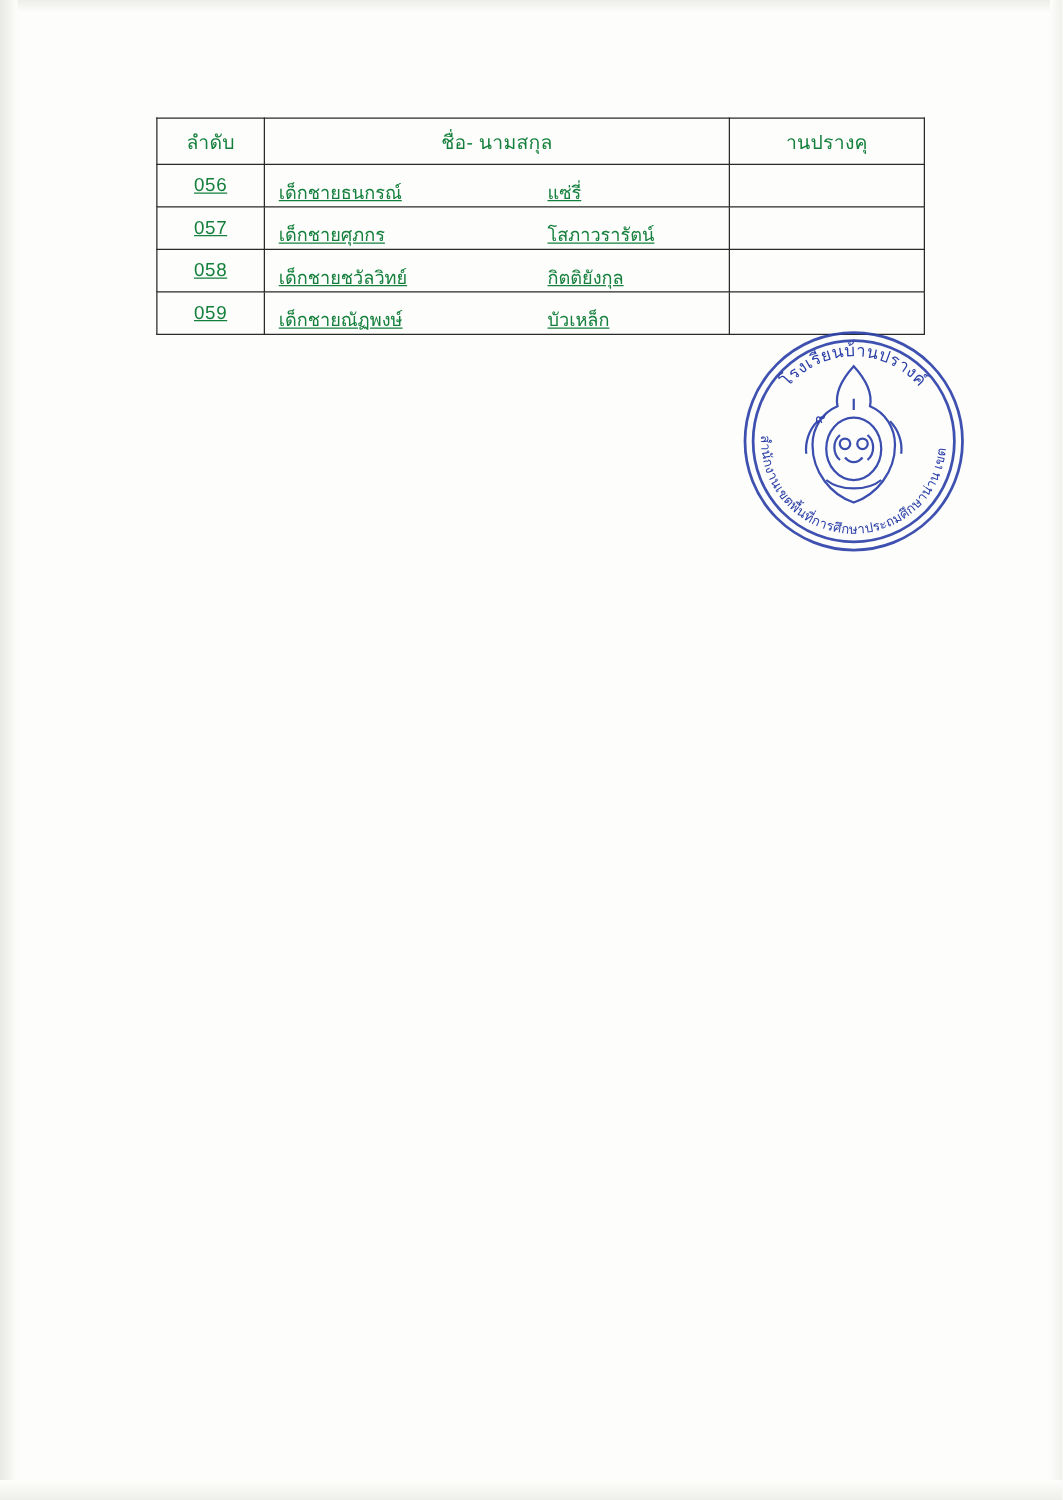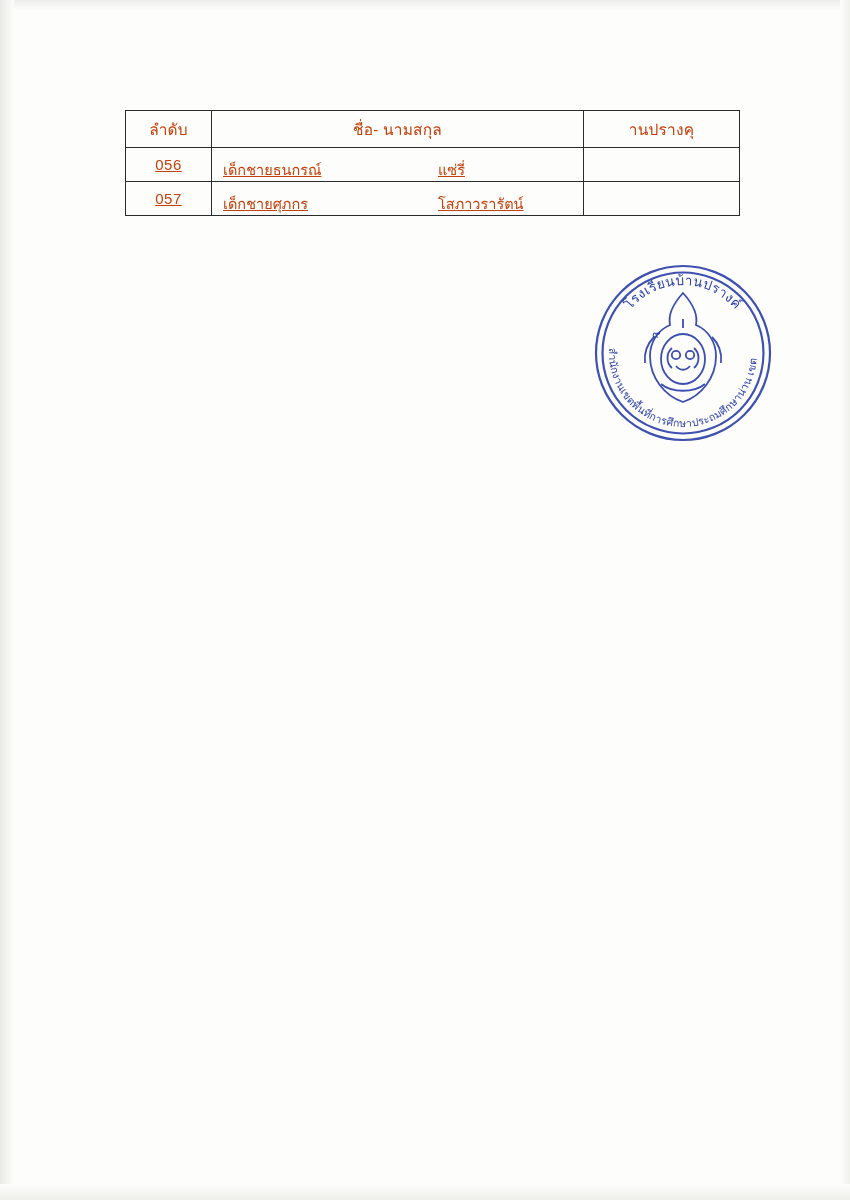--- a/index.html
+++ b/index.html
@@ -44,25 +44,25 @@
     position: absolute;
     right: 0; top: 0; bottom: 0;
     width: 10px;
     background: linear-gradient(to left, #efefec, #fdfdfb);
   }
 
   
   .doc-table {
     position: absolute;
     left: 125px;
-    top: 110px;
+    top: 94px;
     width: 614px;
     border-collapse: collapse;
     table-layout: fixed;
-    color: #c2410c;
+    color: #15803d;
   }
   .doc-table td, .doc-table th {
     border: 1px solid #2a2a2a;
     padding: 0;
     vertical-align: middle;
     font-weight: normal;
   }
 
   .col-no    { width: 86px; }
   .col-name  { width: 372px; }
@@ -153,20 +153,40 @@
           </div>
         </td>
         <td class="row-cell cell-note"></td>
       </tr>
       <tr>
         <td class="row-cell cell-no">057</td>
         <td class="row-cell">
           <div class="name-wrap">
             <span class="first-name">เด็กชายศุภกร</span>
             <span class="last-name">โสภาวรารัตน์</span>
+          </div>
+        </td>
+        <td class="row-cell cell-note"></td>
+      </tr>
+      <tr>
+        <td class="row-cell cell-no">058</td>
+        <td class="row-cell">
+          <div class="name-wrap">
+            <span class="first-name">เด็กชายชวัลวิทย์</span>
+            <span class="last-name">กิตติยังกุล</span>
+          </div>
+        </td>
+        <td class="row-cell cell-note"></td>
+      </tr>
+      <tr>
+        <td class="row-cell cell-no">059</td>
+        <td class="row-cell">
+          <div class="name-wrap">
+            <span class="first-name">เด็กชายณัฏพงษ์</span>
+            <span class="last-name">บัวเหล็ก</span>
           </div>
         </td>
         <td class="row-cell cell-note"></td>
       </tr>
     </tbody>
   </table>
 
   <div class="seal">
     <svg width="182" height="182" viewBox="0 0 182 182" xmlns="http://www.w3.org/2000/svg">
       <defs>

